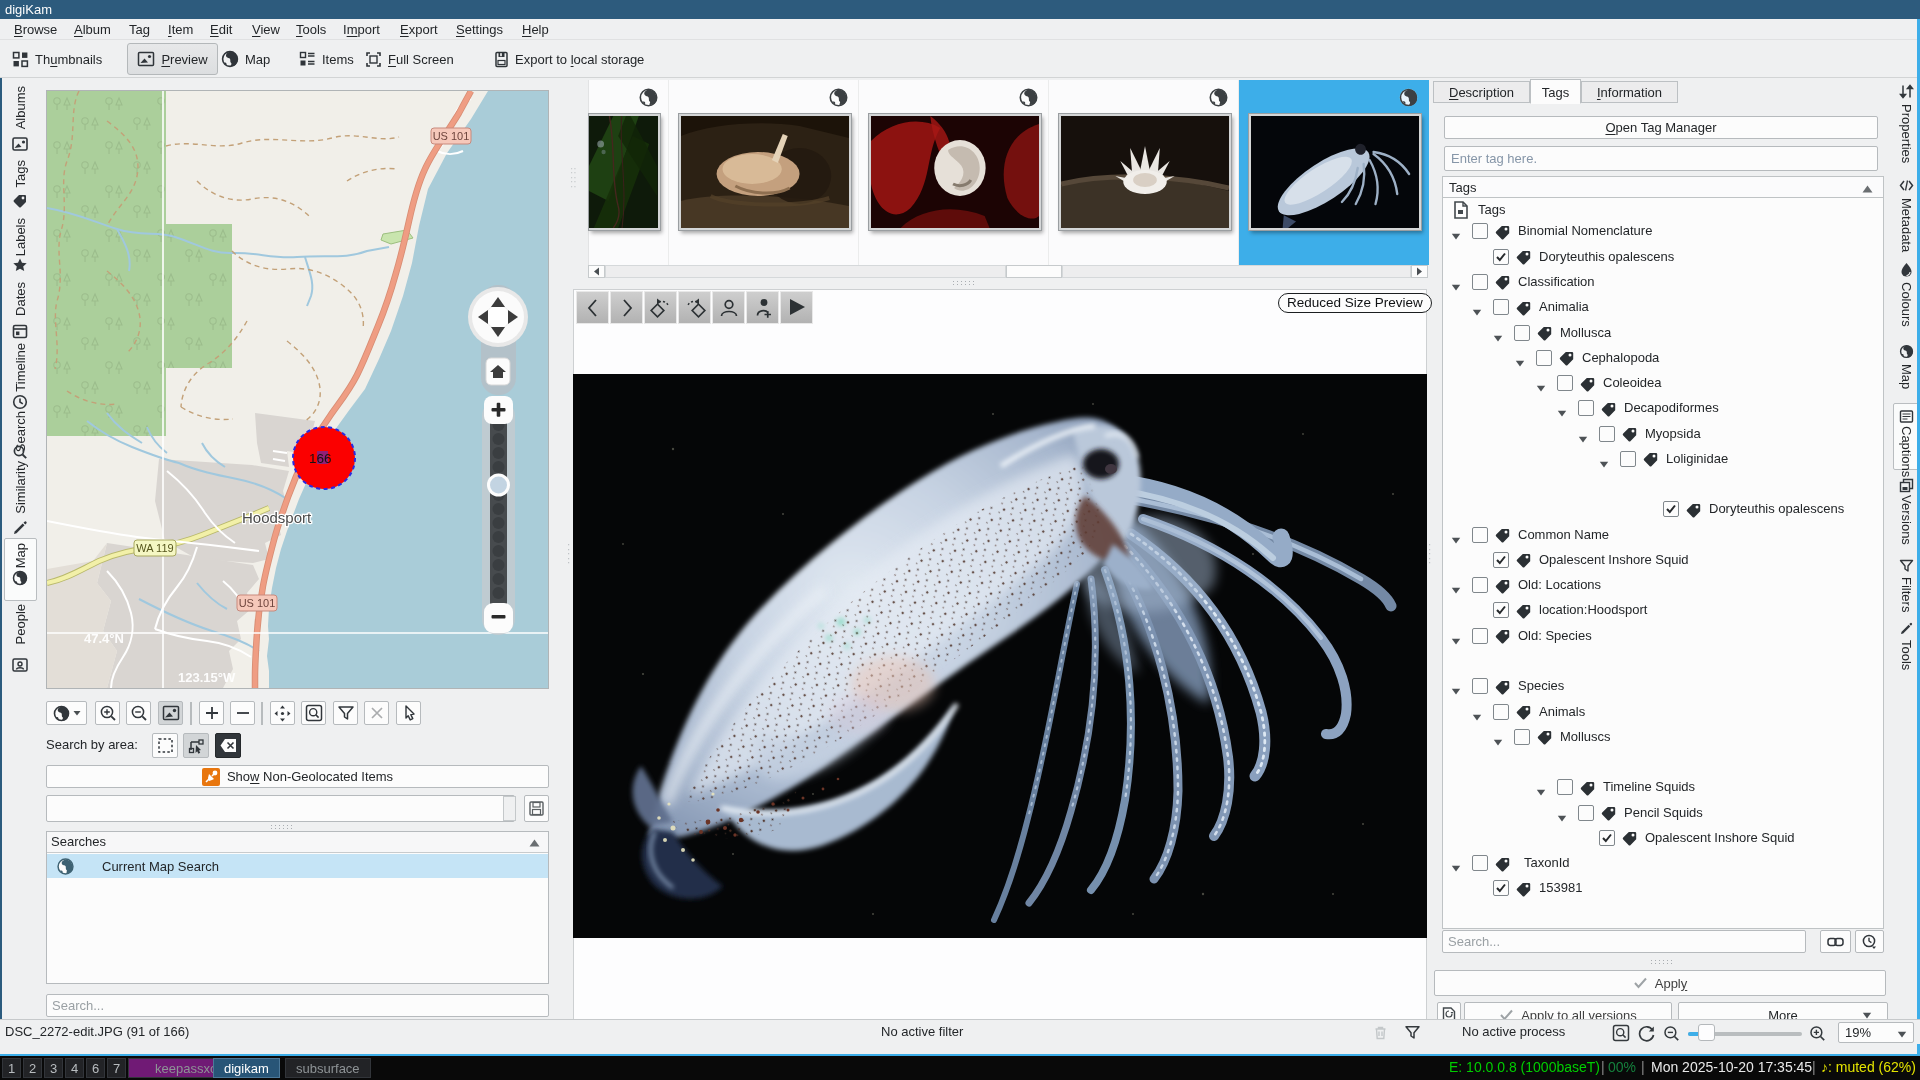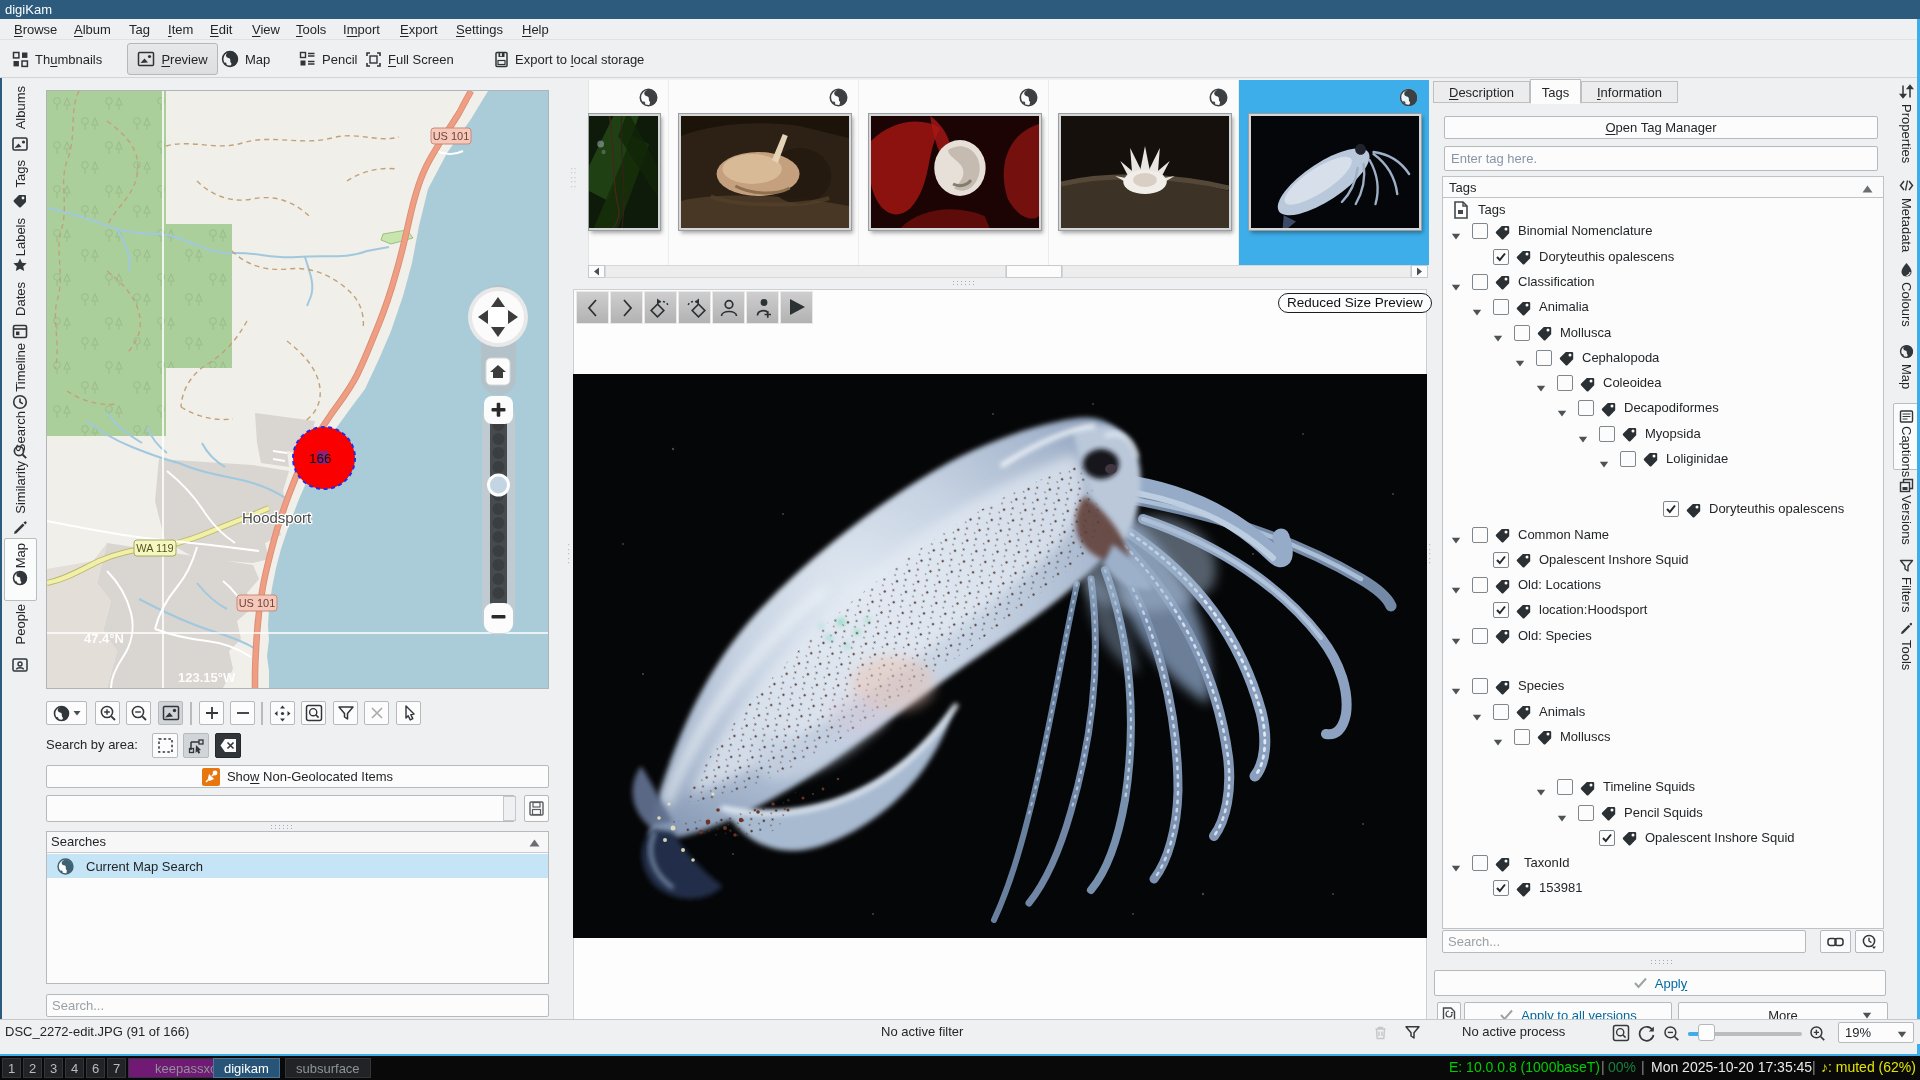--- a/index.html
+++ b/index.html
@@ -51,21 +51,21 @@
 #previewpane { left:573px; top:289px; width:854px; height:736px; background:#fdfdfe; border:1px solid #cdd0d2; border-bottom:none; }
 .pvbtn { position:absolute; top:1px; width:33px; height:33px; background:linear-gradient(#cecece,#b2b2b2); border:1px solid #e8e8e8; display:flex; align-items:center; justify-content:center; }
 #photo { position:absolute; left:-1px; top:84px; width:854px; height:564px; }
 
 .rtab { position:absolute; top:81px; height:22px; background:#ececed; border:1px solid #bcc0c3; text-align:center; padding-top:3px; font-size:13px; }
 .rtab.active { background:#fcfcfc; top:79px; height:25px; padding-top:5px; z-index:2; border-bottom:1px solid #fcfcfc; }
 #treebox { left:1442px; top:198px; width:442px; height:731px; background:#fcfcfc; border:1px solid #bfc3c5; border-top:none; overflow:hidden; }
 .trow { position:absolute; left:0; width:440px; height:25px; }
 .trow > span { font-size:13px; }
 .cb { position:absolute; top:4px; width:16px; height:16px; background:#fcfcfc; border:1px solid #80878c; border-radius:2px; display:flex; align-items:center; justify-content:center; }
-.dbtn { background:#fcfcfc; border:1px solid #b6babd; border-radius:2px; display:flex; align-items:center; justify-content:center; gap:7px; color:#0369a1; }
+.dbtn { background:#fcfcfc; border:1px solid #b6babd; border-radius:2px; display:flex; align-items:center; justify-content:center; gap:7px; color:#404040; }
 </style></head>
 <body>
 <div id="app">
   <div class="abs" id="titlebar">
       <span>digiKam</span>
     </div>
   <div class="abs" id="menubar">
     <span class="mi" style="left:14px"><u class="mn">B</u>rowse</span>
     <span class="mi" style="left:74px"><u class="mn">A</u>lbum</span>
     <span class="mi" style="left:129px">Ta<u class="mn">g</u></span>
@@ -102,21 +102,21 @@
           <path d="M9,1.7 c-5.6,1.7 -4.5,5.6 -1.7,6.2 c3.4,.7 1.1,3.4 2.8,5 c1.7,1.7 -3.4,4 3.4,2.8 a7.8,7.8 0 0 0 -4.5,-14 z M2.9,12.9 c2.2,-1.1 3.4,1.1 2.2,2.6 z" fill="#2f3439"></path>
         </svg>
         <span>Map</span>
       </div>
     <div class="tbtn" style="left:299px">
         <svg width="17" height="17" viewBox="0 0 17 17">
           <rect x="1.5" y="1.5" width="5" height="5" fill="none" stroke="#2f3439" stroke-width="1.4"></rect>
           <rect x="1.5" y="9.5" width="5" height="5" fill="#2f3439"></rect>
           <path d="M9,2.5 h6.5 M9,5 h6.5 M9,10.5 h6.5 M9,13 h6.5" stroke="#2f3439" stroke-width="1.4"></path>
         </svg>
-        <span>Pencil</span>
+        <span>Items</span>
       </div>
     <div class="tbtn" style="left:365px">
         <svg width="17" height="17" viewBox="0 0 17 17">
           <path d="M2,5 V2 h3 M12,2 h3 v3 M15,12 v3 h-3 M5,15 H2 v-3" fill="none" stroke="#2f3439" stroke-width="1.6"></path>
           <rect x="5" y="5" width="7" height="7" fill="none" stroke="#2f3439" stroke-width="1.4"></rect>
         </svg>
         <span><u class="mn">F</u>ull Screen</span>
       </div>
     <div class="tbtn" style="left:494px">
         <svg width="15" height="17" viewBox="0 0 15 17">
@@ -292,21 +292,21 @@
         <span style="position:absolute;left:4px;top:2px">Searches</span>
       <svg style="position:absolute;right:8px;top:7px" width="11" height="8" viewBox="0 0 11 8">
           <path d="M5.5,0.5 L10.5,7.5 H0.5 z" fill="#6a6e71"></path>
         </svg>
     </div>
     <div style="position:absolute;left:0;top:22px;width:501px;height:24px;background:#c5e4f6;display:flex;align-items:center">
       <svg style="margin-left:10px" width="17" height="17" viewBox="0 0 16 16">
           <circle cx="8" cy="8" r="7" fill="#fdfdfd" stroke="#3e6273" stroke-width="1.4"></circle>
           <path d="M8,1.3 c-5,1.5 -4,5 -1.5,5.5 c3,.6 1,3 2.5,4.5 c1.5,1.5 -3,3.5 3,2.5 a7,7 0 0 0 -4,-12.5 z M3,12 c2,-1 3,1 2,2.3 z" fill="#3e6273"></path>
         </svg>
-      <span style="margin-left:12px">Current Map Search</span>
+      <span style="margin-left:28px">Current Map Search</span>
     </div>
   </div>
   <div class="abs" style="left:46px;top:994px;width:503px;height:23px;background:#fcfcfc;border:1px solid #b6babd;border-radius:2px;color:#9aa0a4;padding:3px 0 0 5px">Search...</div>
   <div class="abs" id="mapbox">
   <svg width="501" height="597" viewBox="0 0 501 597">
     <defs>
       <pattern id="trees" width="52" height="44" patternUnits="userSpaceOnUse">
         <g stroke="#8fae7f" stroke-width="1.1" fill="none" opacity="0.55">
           <circle cx="10" cy="10" r="3.2"></circle>
               <line x1="10" y1="13" x2="10" y2="19"></line>

